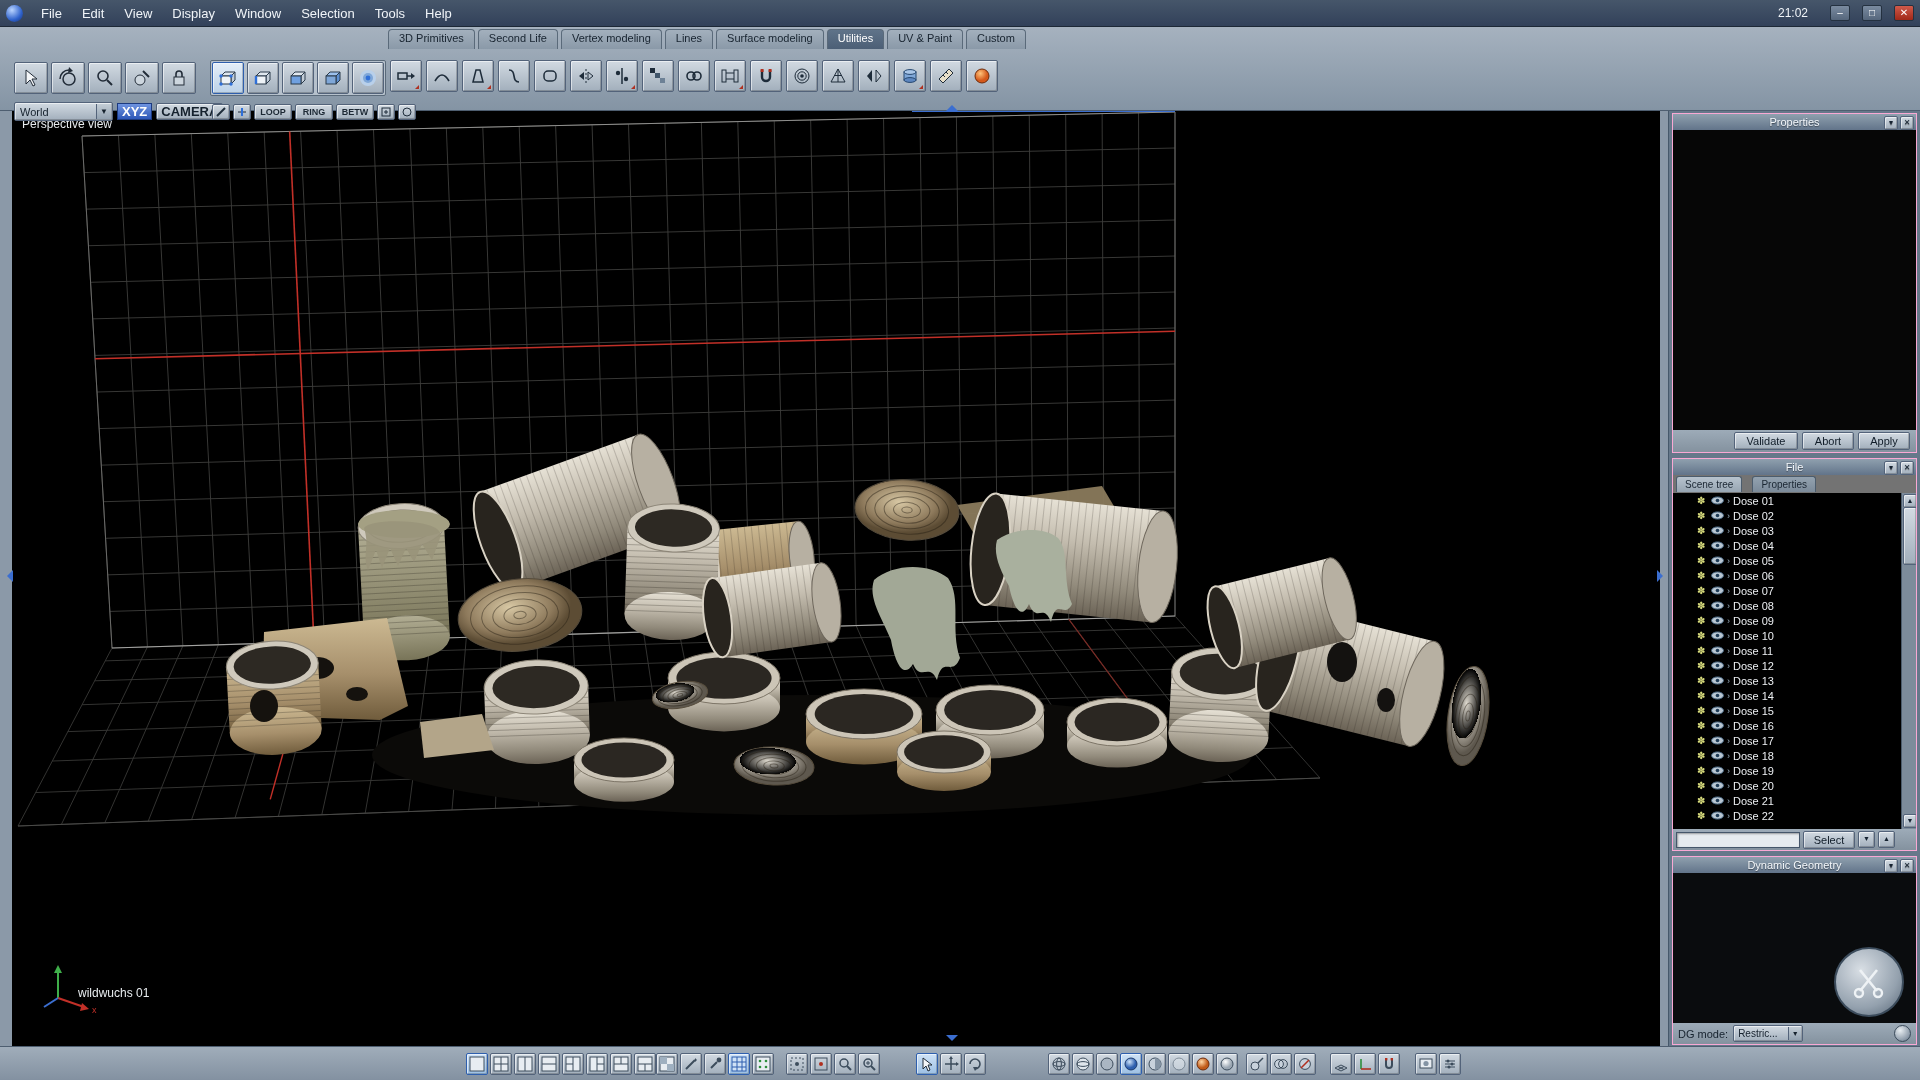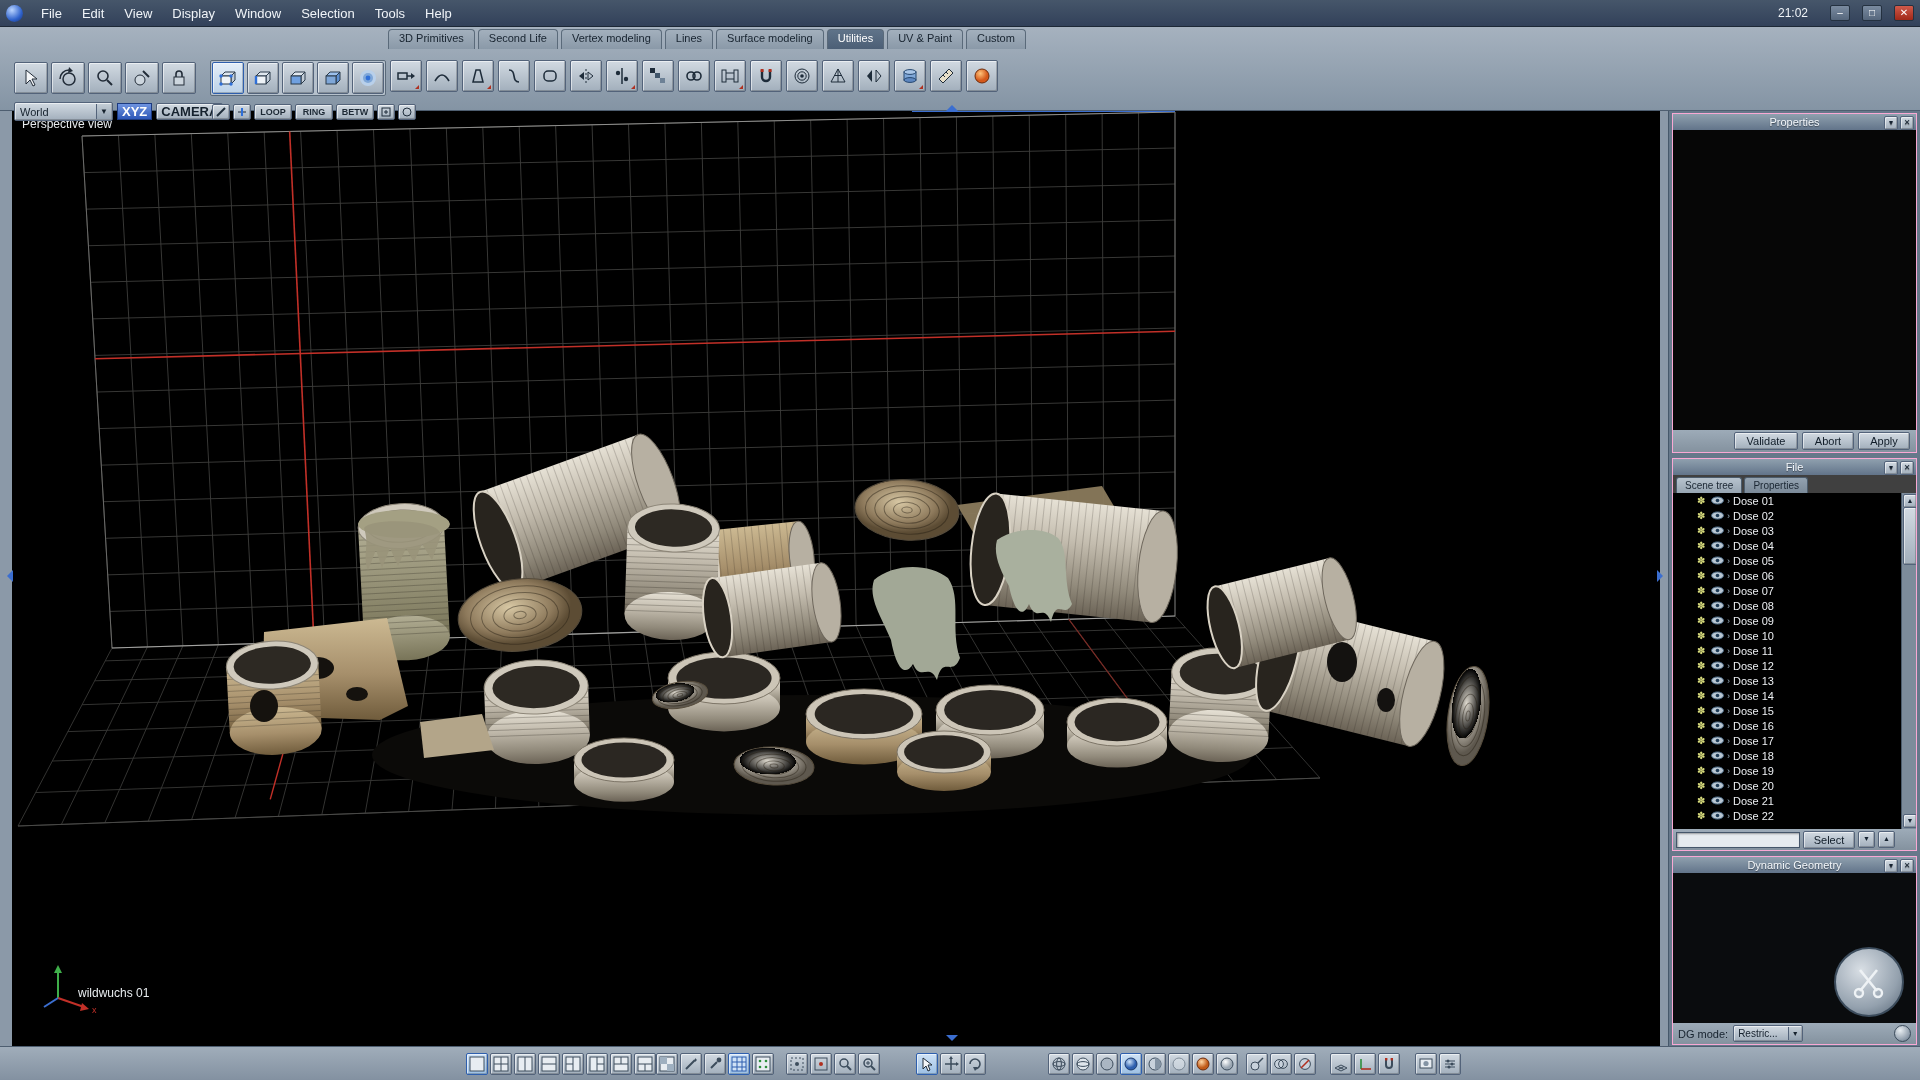--- a/index.html
+++ b/index.html
@@ -79,21 +79,21 @@
     text-shadow:0 1px 1px rgba(0,0,0,.45);}
   .ptitle .pbtns{position:absolute;right:2px;top:2px;display:flex;gap:2px;}
   .pbtn{width:12px;height:12px;font-size:8px;line-height:11px;text-align:center;color:#152230;}
 
   .props-content{height:300px;background:#060606;}
   .btn-row{height:22px;background:linear-gradient(#9dabb8,#84929f);display:flex;align-items:center;
     justify-content:flex-end;gap:4px;padding-right:6px;}
   .btn{height:16px;font-size:11px;color:#101c28;display:flex;align-items:center;justify-content:center;}
   .btn.w62{width:62px;text-align:right;} .btn.w50{width:50px;}
 
-  .scene-tabs{height:17px;background:#404040;display:flex;align-items:center;gap:2px;padding:1px 0 0 3px;}
+  .scene-tabs{height:17px;background:#737373;display:flex;align-items:flex-start;gap:10px;padding:1px 0 0 3px;}
   .stab{height:15px;padding:0 8px;font-size:10px;display:flex;align-items:center;color:#1a2632;
     background:linear-gradient(#93a2b0,#7b8a99);border:1px solid #4c5c6c;border-bottom:none;
     border-radius:3px 3px 0 0;}
   .stab.active{background:linear-gradient(#b7c3ce,#97a5b2);}
   .tree-wrap{height:336px;background:#000;position:relative;overflow:hidden;}
   .tree-list{position:absolute;left:0;top:0;right:14px;}
   .tree-row{display:flex;align-items:center;gap:3px;height:15px;padding-left:24px;
     color:#eceff2;font-size:11px;white-space:nowrap;}
   .tree-row .flower{color:#d6da7c;font-size:10px;width:11px;}
   .tree-row .arrow{color:#9fb2c2;font-size:9px;}

